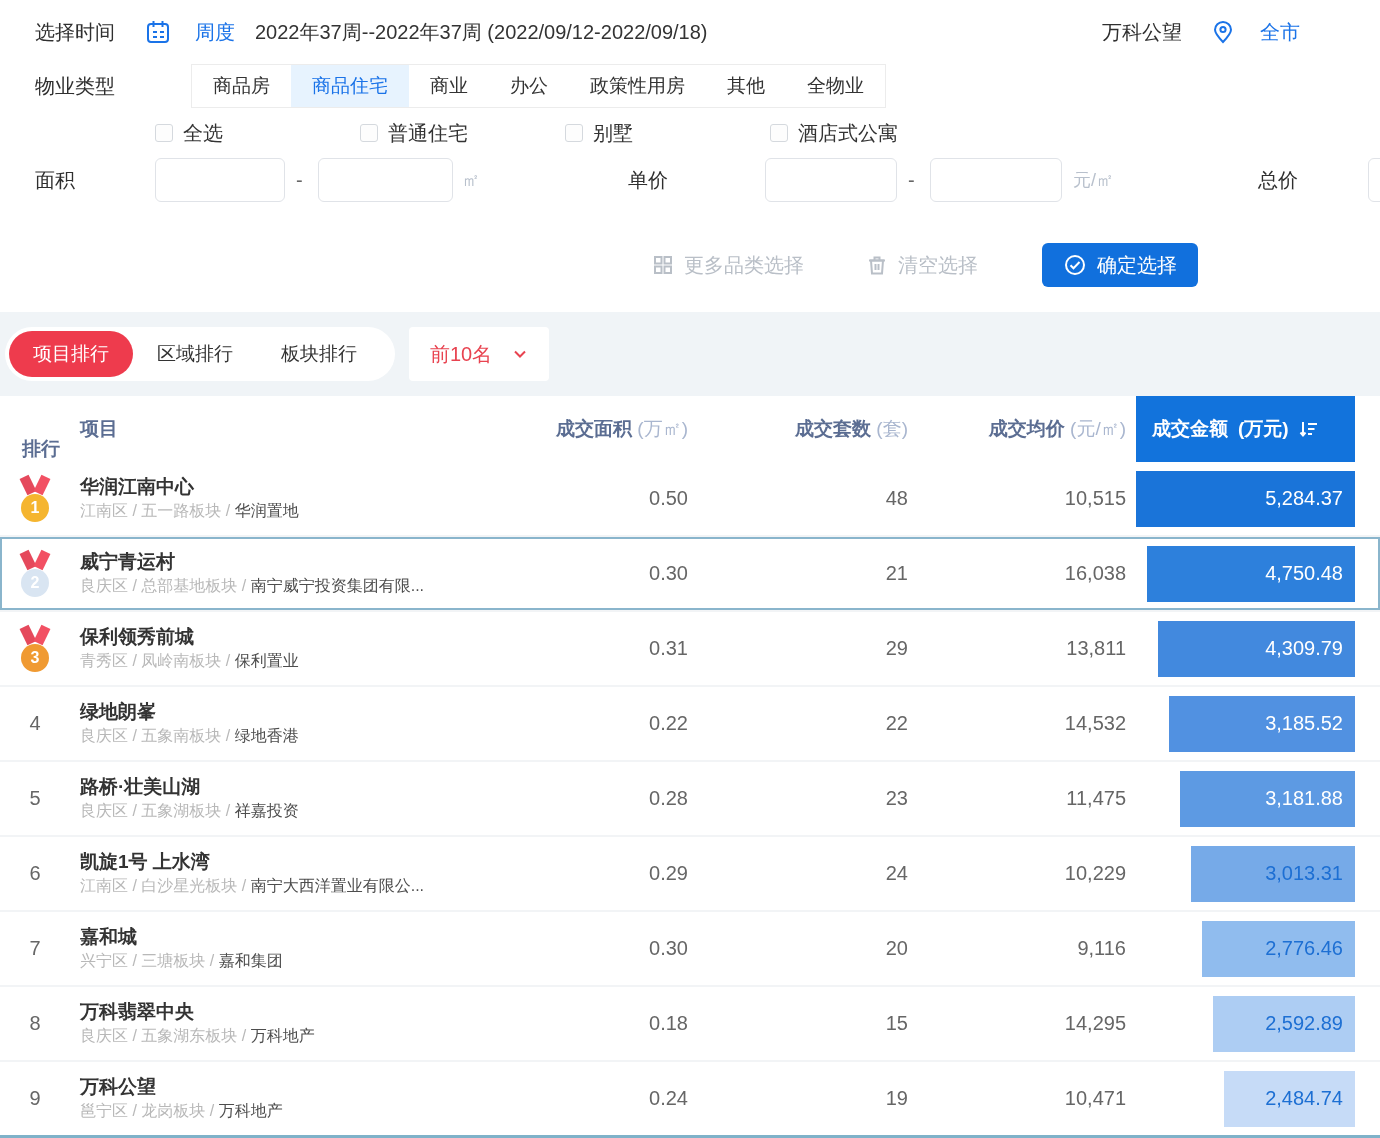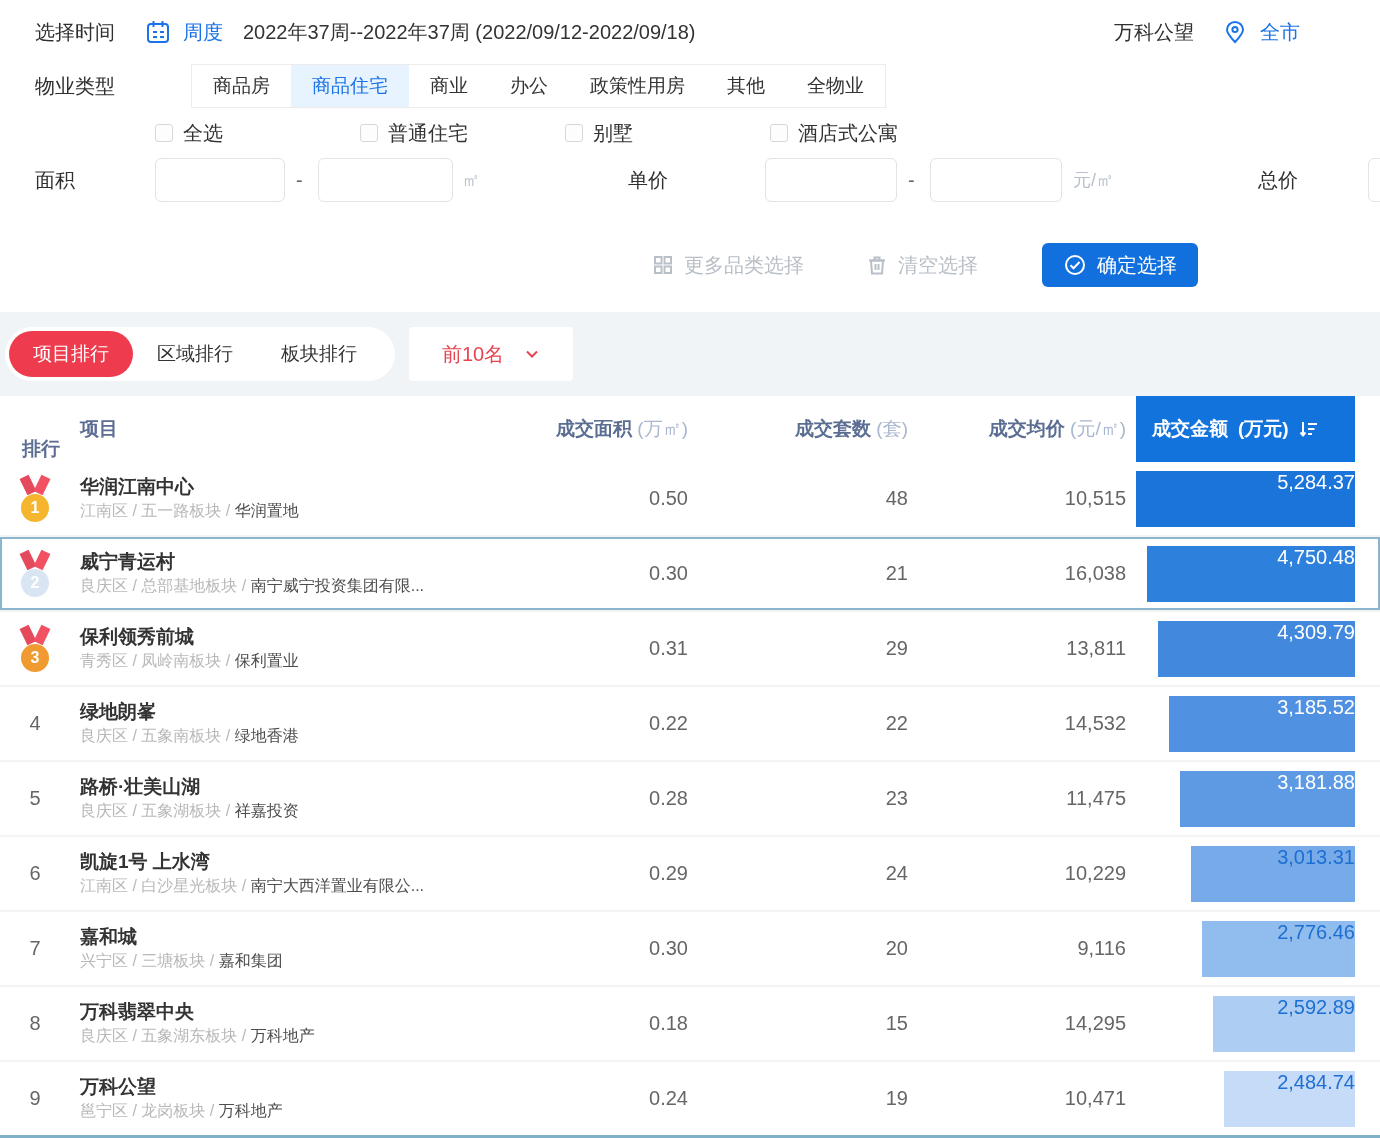--- a/index.html
+++ b/index.html
@@ -7,21 +7,21 @@
   body {
     font-family:"Liberation Sans","DejaVu Sans",sans-serif;
     background:#fff; color:#333; overflow:hidden; position:relative;
   }
   
   .filters { position:relative; width:1380px; height:312px; background:#fff; }
   .frow { position:absolute; left:0; right:0; display:flex; align-items:center; }
   .frow1 { top:10px; height:44px; padding-left:35px; }
   .flabel { font-size:20px; color:#2f2f2f; }
   .cal-icon { margin-left:30px; display:flex; align-items:center; cursor:pointer; }
-  .blue-link { color:#1a73e8; font-size:20px; margin-left:12px; cursor:pointer; }
+  .blue-link { color:#1a73e8; font-size:20px; margin-left:24px; cursor:pointer; }
   .date-text { font-size:20px; color:#333; margin-left:20px; }
   .region-group { margin-left:auto; margin-right:80px; display:flex; align-items:center; }
   .pin-icon { margin-left:28px; display:flex; align-items:center; cursor:pointer; }
 
   .frow2 { top:64px; height:46px; padding-left:35px; align-items:flex-start; }
   .frow2 .flabel { line-height:44px; }
   .ptabs { margin-left:76px; display:inline-flex; border:1px solid #ececec; background:#fff; }
   .ptab { padding:0 21px; height:42px; line-height:42px; font-size:19px; color:#333; cursor:pointer; white-space:nowrap; }
   .ptab.active { background:#e7f3fe; color:#1a73e8; }
 
@@ -39,21 +39,21 @@
   .frow5 { top:234px; height:46px; }
   .frow5 .abs { position:absolute; top:8px; height:46px; display:flex; align-items:center;justify-content:space-between; }
   .ghost-btn { color:#b9bfc7; font-size:20px; display:flex; align-items:center; gap:10px; cursor:pointer; }
   .confirm-btn { width:156px; height:44px; background:#1170dd; border:none; border-radius:6px; color:#fff; font-size:20px; display:flex; align-items:center; justify-content:center; gap:10px; cursor:pointer; font-family:inherit; }
 
   
   .rank-band { position:relative; width:1380px; height:84px; background:#f0f4f7; display:flex; align-items:center; }
   .rtabs-wrap { margin-left:5px; height:54px; background:#fff; border-radius:28px; display:flex; align-items:center; padding:0 14px 0 4px; }
   .rtab { font-size:19px; color:#333; padding:0 24px; cursor:pointer; white-space:nowrap; }
   .rtab.active { background:#ee3b4d; color:#fff; height:46px; line-height:46px; border-radius:23px; padding:0 24px; }
-  .topn-box { margin-left:14px; height:54px; width:164px; background:#fff; border-radius:4px; display:flex; align-items:center; justify-content:center; gap:20px; cursor:pointer; }
+  .topn-box { margin-left:14px; height:54px; width:140px; background:#fff; border-radius:4px; display:flex; align-items:center; justify-content:center; gap:20px; cursor:pointer; }
   .topn-box span { color:#e84350; font-size:20px; }
 
   
   .rank-table { position:relative; width:1380px; background:#fff; }
   .tgrid { display:grid; grid-template-columns:70px auto 150px 220px 218px 219px; padding-right:25px; align-items:center; }
   .thead { height:66px; }
   .th { font-size:19px; font-weight:bold; color:#5b6d92; }
   .th .hunit { color:#a9b6cf; font-weight:normal; }
   .th.left1 { padding-left:22px;margin-top:40px; }
   .th.left2 { padding-left:10px; }
@@ -65,21 +65,21 @@
   .trow.highlighted { box-shadow:inset 0 0 0 2px #8ab5cc; }
   .cell-rank { display:flex; align-items:center; justify-content:center; font-size:20px; color:#666; }
   .cell-project { padding-left:10px; overflow:hidden; }
   .pname { font-size:19px; font-weight:bold; color:#333; line-height:1.35; white-space:nowrap; }
   .psub { font-size:16px; line-height:1.5; white-space:nowrap; }
   .psub .loc { color:#b8b8b8; }
   .psub .sep { color:#b8b8b8; }
   .psub .dev { color:#4d4d4d; }
   .cell-num { text-align:right; padding-right:10px; font-size:20px; color:#666; }
   .cell-amount { display:flex; justify-content:flex-end; }
-  .bar { height:56px; display:flex; align-items:flex-start; justify-content:flex-end; font-size:20px; }
+  .bar { height:56px; display:flex; align-items:center; justify-content:flex-end; padding-right:12px; font-size:20px; }
 
   
   .medal { position:relative; width:36px; height:47px; }
   .medal .rb { position:absolute; top:1px; width:10px; height:18px; background:#f25063; }
   .medal .rb.l { left:6px; transform:rotate(-26deg); background:#e5495c; }
   .medal .rb.r { left:20px; transform:rotate(26deg); }
   .medal .mc { position:absolute; bottom:0; left:4px; width:28px; height:28px; border-radius:50%; display:flex; align-items:center; justify-content:center; color:#fff; font-weight:bold; font-size:16px; }
   .medal.gold .mc { background:#f5b52f; }
   .medal.silver .mc { background:#d9e5f2; }
   .medal.bronze .mc { background:#f09a32; }

